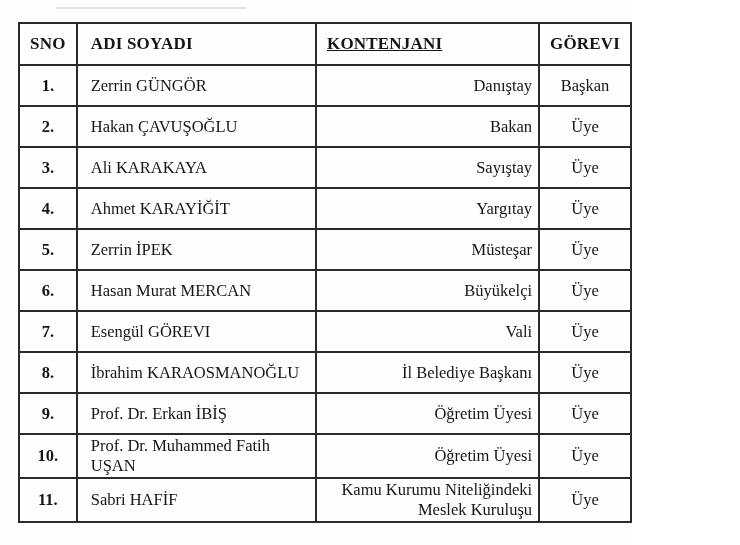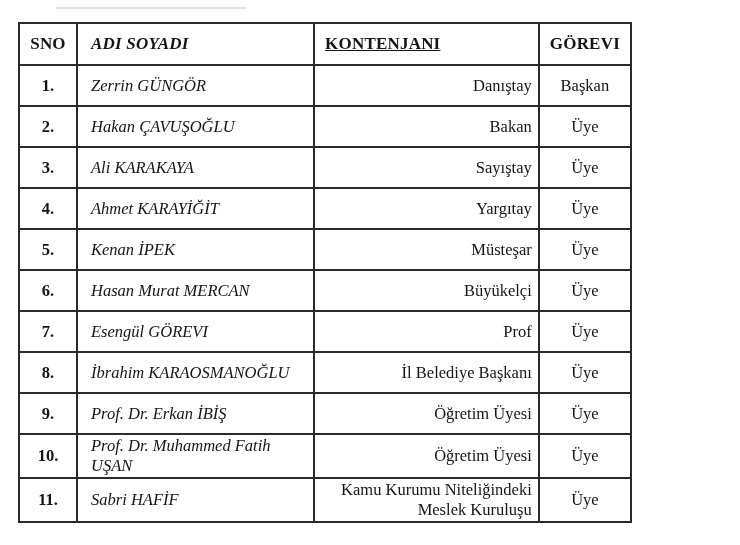--- a/index.html
+++ b/index.html
@@ -49,21 +49,21 @@
     font-size: 16.5px;
     height: 41px;
     line-height: 20px;
   }
   .col-sno   { width: 66px;  }
   .col-name  { width: 268px; }
   .col-kont  { width: 264px; }
   .col-gorev { width: 100px; }
 
   .c-sno   { text-align: center; font-weight: bold; }
-  .c-name  { text-align: left; padding-left: 13px; padding-right: 9px; white-space: pre-line; font-style: italic; }
+  .c-name  { text-align: left; padding-left: 13px; padding-right: 9px; white-space: pre-line; }
   .c-kont  { text-align: right; padding-left: 10px; padding-right: 6px; white-space: pre-line; }
   .c-gorev { text-align: center; }
 
   th.c-name { padding-left: 13px; text-align: left; }
   th.c-kont { padding-left: 10px; text-align: left; text-decoration: underline; }
 </style>
 </head>
 <body>
 
 <div class="page">
@@ -108,36 +108,36 @@
 
   <tr>
     <td class="c-sno">4.</td>
     <td class="c-name">Ahmet KARAYİĞİT</td>
     <td class="c-kont">Yargıtay</td>
     <td class="c-gorev">Üye</td>
   </tr>
 
   <tr>
     <td class="c-sno">5.</td>
-    <td class="c-name">Kenan İPEK</td>
+    <td class="c-name">Zerrin İPEK</td>
     <td class="c-kont">Müsteşar</td>
     <td class="c-gorev">Üye</td>
   </tr>
 
   <tr>
     <td class="c-sno">6.</td>
     <td class="c-name">Hasan Murat MERCAN</td>
     <td class="c-kont">Büyükelçi</td>
     <td class="c-gorev">Üye</td>
   </tr>
 
   <tr>
     <td class="c-sno">7.</td>
     <td class="c-name">Esengül GÖREVI</td>
-    <td class="c-kont">Prof</td>
+    <td class="c-kont">Vali</td>
     <td class="c-gorev">Üye</td>
   </tr>
 
   <tr>
     <td class="c-sno">8.</td>
     <td class="c-name">İbrahim KARAOSMANOĞLU</td>
     <td class="c-kont">İl Belediye Başkanı</td>
     <td class="c-gorev">Üye</td>
   </tr>
 

